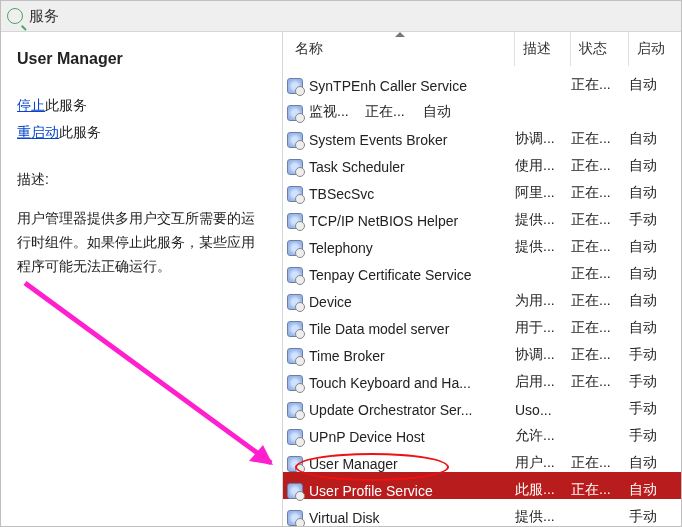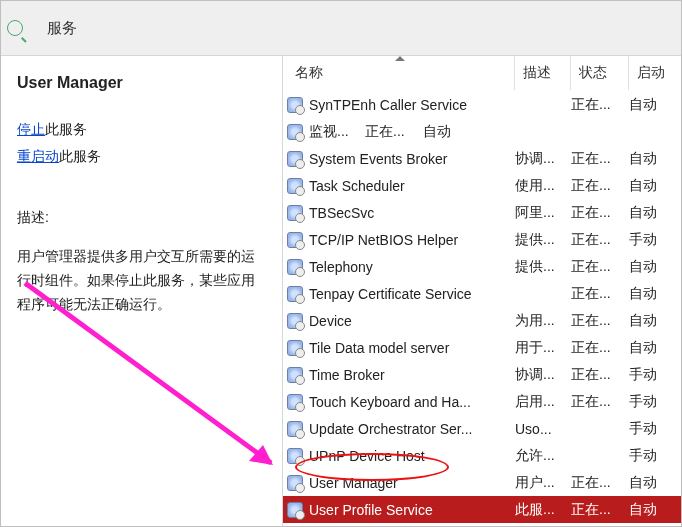--- a/index.html
+++ b/index.html
@@ -1,37 +1,37 @@
 <!DOCTYPE html>
 <html><head>
 <meta charset="utf-8">
 <style>
   html,body{margin:0;padding:0;font-family:"Microsoft YaHei","Segoe UI",Arial,sans-serif;font-size:14px;color:#222;background:#fff}
   body{width:682px;height:527px;overflow:hidden;border:1px solid #bfbfbf;box-sizing:border-box;position:relative}
-  .toolbar{height:30px;background:#efefef;border-bottom:1px solid #d6d6d6;display:flex;align-items:center;padding:12px 6px;gap:24px}
+  .toolbar{height:30px;background:#efefef;border-bottom:1px solid #d6d6d6;display:flex;align-items:center;padding:0 6px;gap:6px}
   .toolbar .search-ico{width:14px;height:14px;border:1.5px solid #4a6;border-radius:50%;position:relative;flex:0 0 auto}
   .toolbar .search-ico:after{content:"";position:absolute;right:-5px;bottom:-5px;width:6px;height:1.5px;background:#4a6;transform:rotate(45deg)}
   .toolbar .lbl{font-size:15px;color:#333}
   .content{display:flex;height:calc(100% - 30px)}
   .left{width:282px;border-right:1px solid #d6d6d6;padding:18px 14px 10px 16px;box-sizing:border-box;position:relative}
   .left h2{margin:0 0 24px 0;font-size:16px;font-weight:700;color:#222}
-  .left .actions{margin-bottom:40px;line-height:1.9}
+  .left .actions{margin-bottom:26px;line-height:1.9}
   .left a{color:#0645cc;text-decoration:underline;cursor:pointer}
   .left .desc-hd{margin-bottom:18px}
   .left .desc{line-height:1.7;font-size:14px;color:#222}
   .right{flex:1;position:relative;overflow:hidden}
   .cols{display:flex;height:34px;align-items:flex-start;border-bottom:1px solid transparent;position:relative;padding-left:4px}
   .cols span{border-right:1px solid #e0e0e0;height:100%;display:flex;align-items:center;padding:0 8px;box-sizing:border-box;color:#333;font-size:14px}
   .c-name{width:228px}
   .c-desc{width:56px}
   .c-stat{width:58px}
   .c-start{width:46px;border-right:none!important}
   .sort-ind{position:absolute;top:0;left:112px;width:0;height:0;border-left:5px solid transparent;border-right:5px solid transparent;border-bottom:5px solid #777}
   .rows{overflow:hidden}
-  .row{display:flex;align-items:center;height:27px;padding-left:4px;position:relative;cursor:default}
+  .row{display:flex;align-items:flex-end;height:27px;padding-left:4px;position:relative;cursor:default}
   .row .ico{width:16px;height:16px;margin-right:6px;position:relative;flex:0 0 auto}
   .row .ico:before{content:"";position:absolute;inset:0;border:1px solid #6a7faa;border-radius:3px;background:radial-gradient(circle at 50% 50%,#cfe2ff 30%,#9ab6e6 70%)}
   .row .ico:after{content:"";position:absolute;right:-2px;bottom:-2px;width:8px;height:8px;border:1px solid #888;border-radius:50%;background:#eee}
   .row .nm{width:206px;white-space:nowrap;overflow:hidden;text-overflow:ellipsis;font-size:14px}
   .row .de{width:56px;white-space:nowrap;overflow:hidden;text-overflow:ellipsis;font-size:14px}
   .row .st{width:58px;white-space:nowrap;overflow:hidden;text-overflow:ellipsis;font-size:14px}
   .row .su{width:46px;white-space:nowrap;overflow:hidden;text-overflow:ellipsis;font-size:14px}
   .row.sel{background:#b91c1c;color:#fff}
   .arrow{position:absolute;pointer-events:none}
   .arrow-line{stroke:#ff1fce;stroke-width:5;fill:none}

